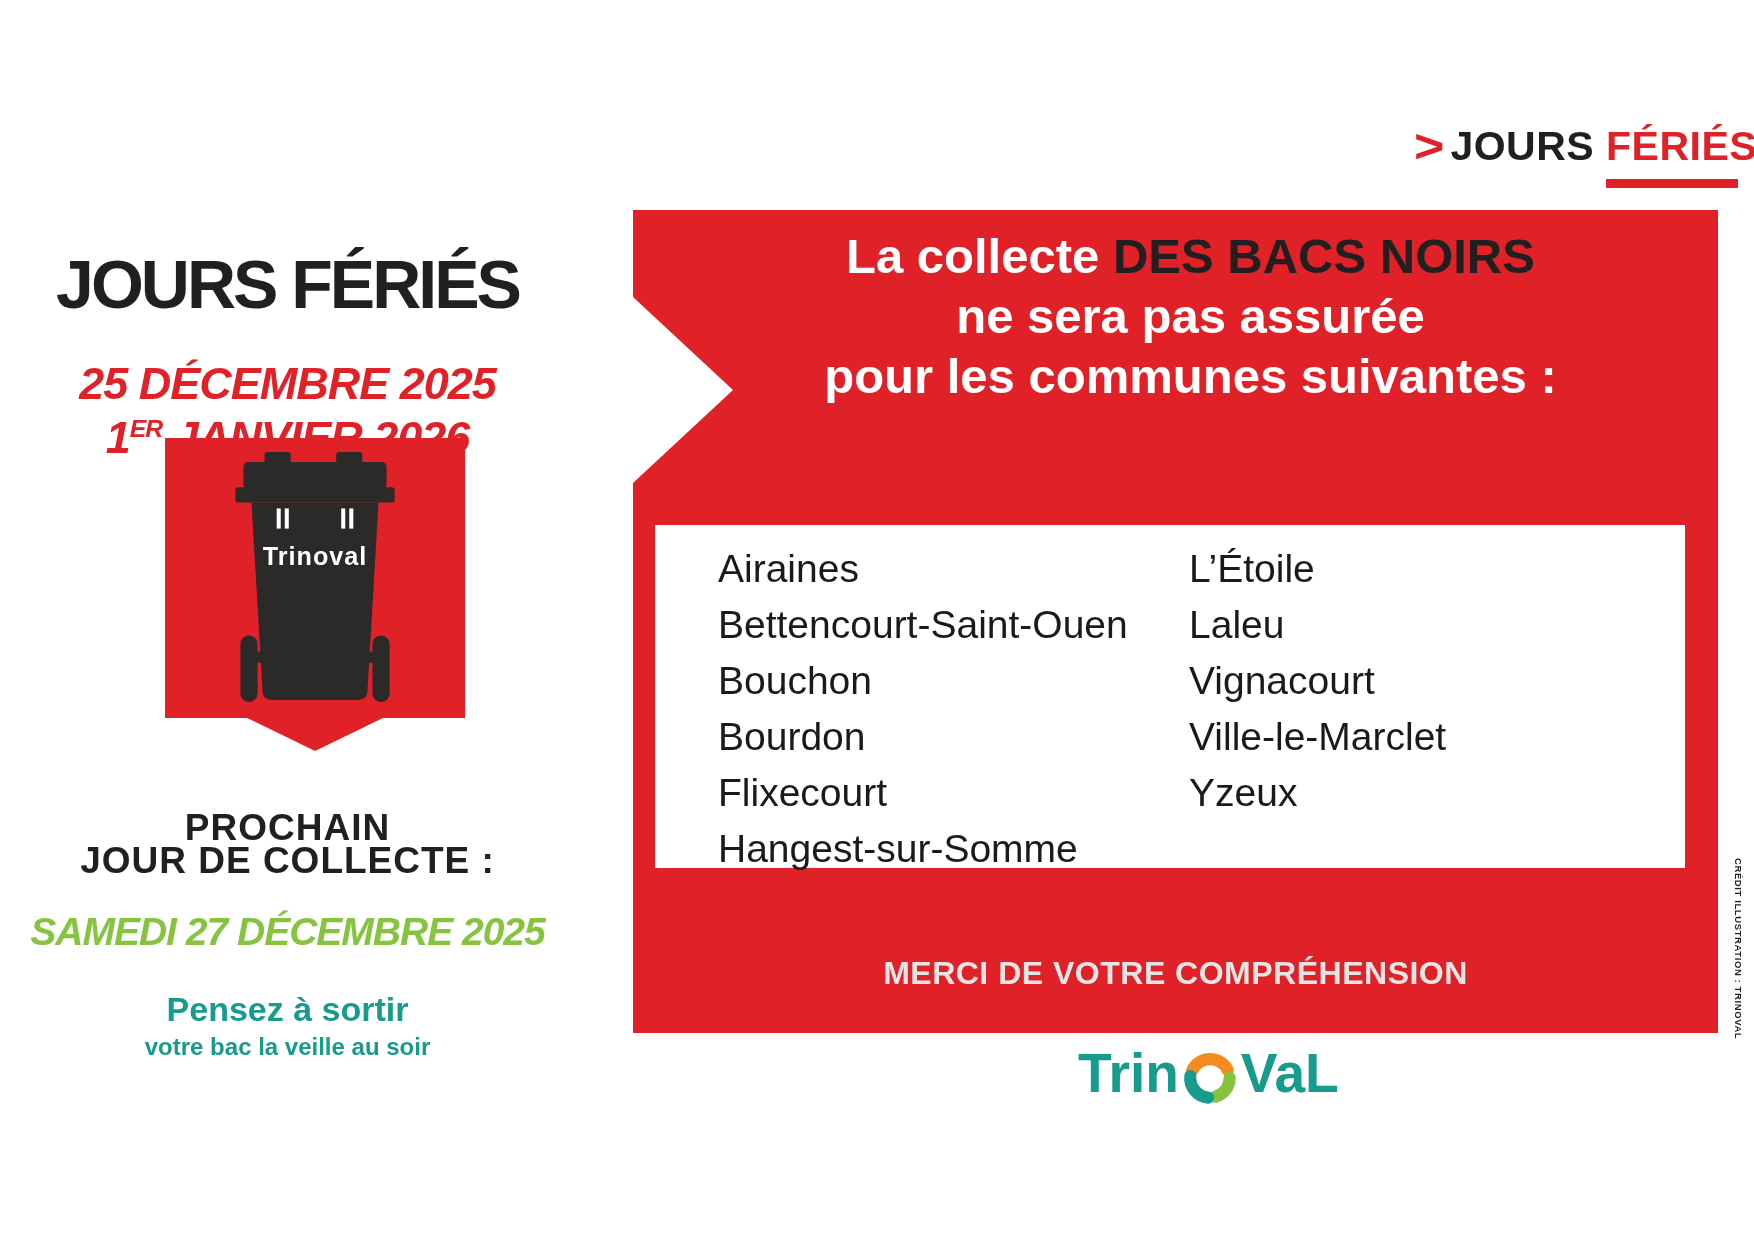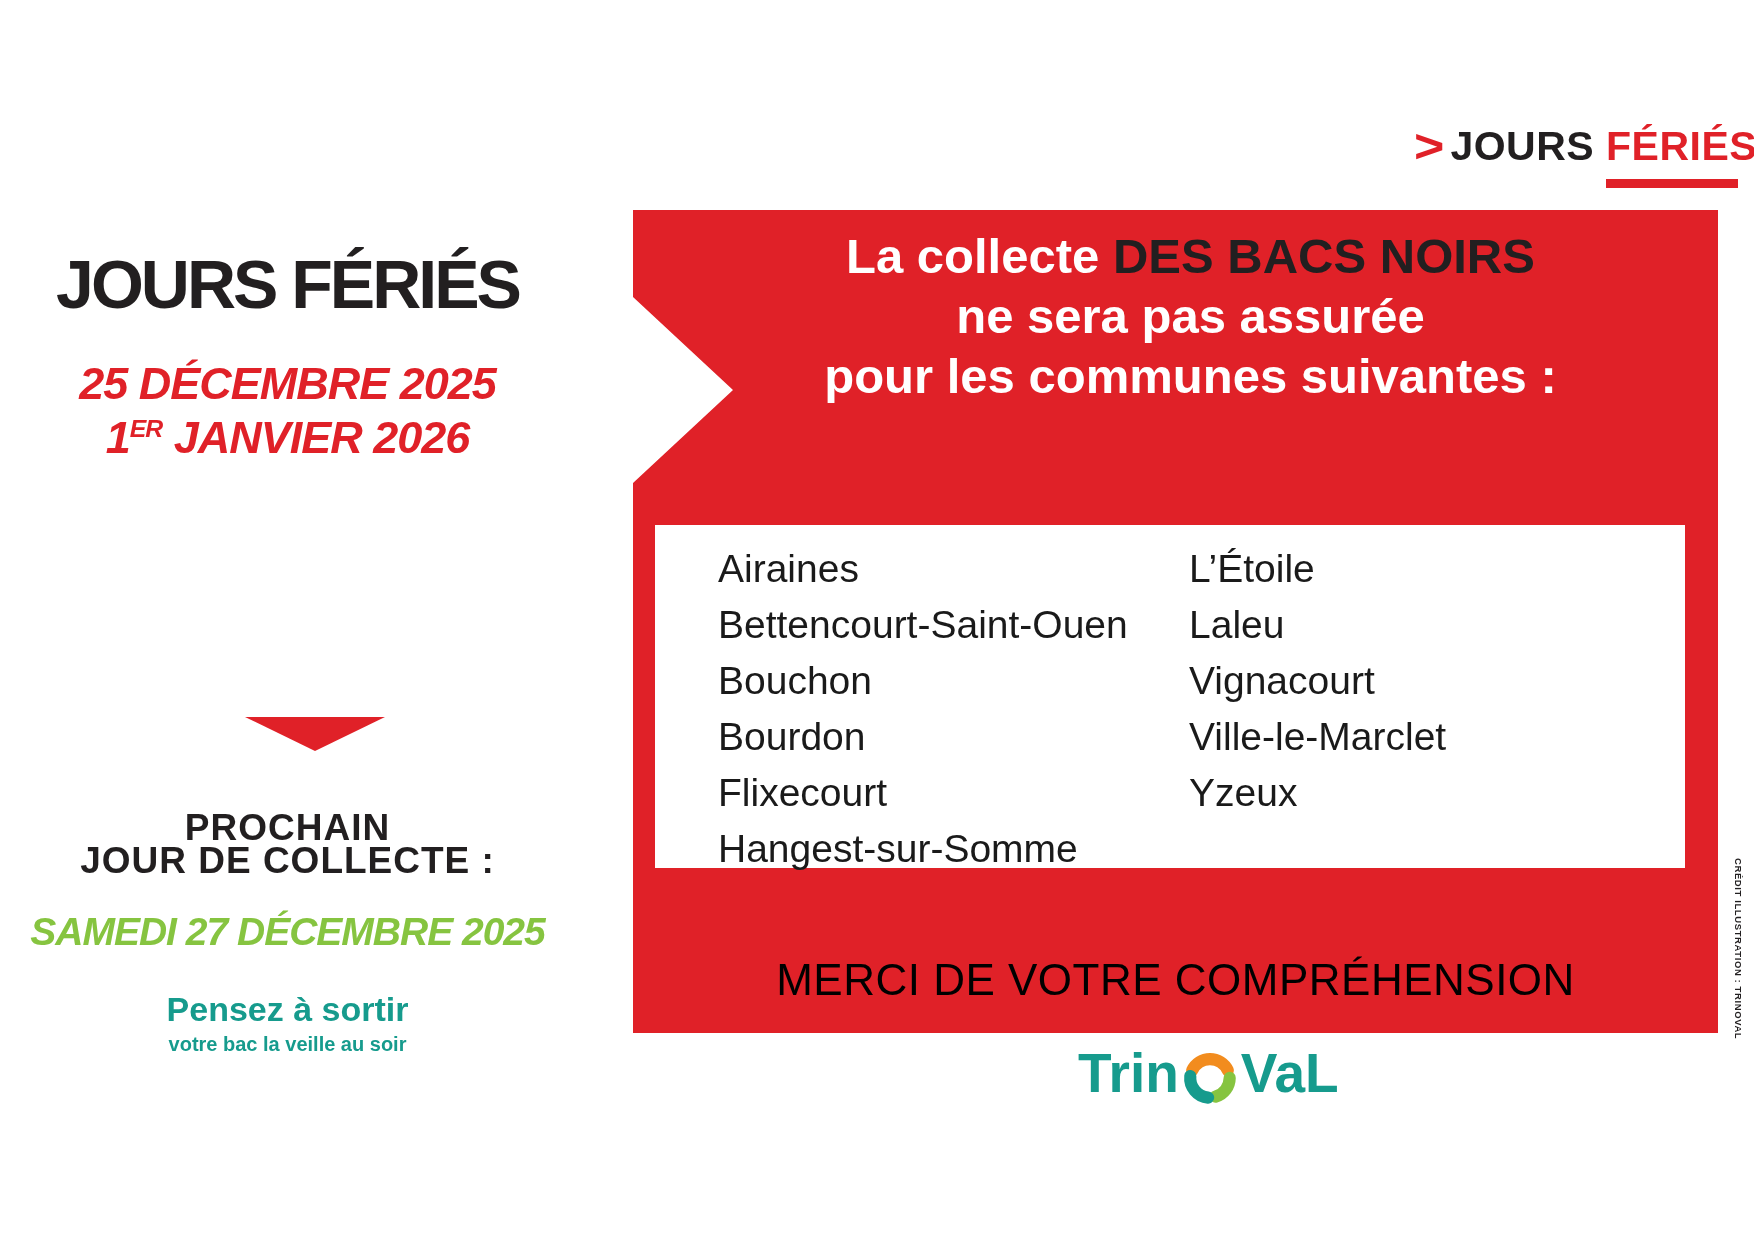--- a/index.html
+++ b/index.html
@@ -20,35 +20,35 @@
   .date2{top:368px;font-size:45px;font-weight:800;font-style:italic;color:#E02128;letter-spacing:-1px;}
   .date2 sup{font-size:55%;}
   .red-square{position:absolute;left:165px;top:438px;width:300px;height:280px;background:#E02128;}
   .red-square svg{position:absolute;left:44px;top:14px;}
   .down-triangle{position:absolute;left:245px;top:717px;width:0;height:0;
     border-left:70px solid transparent;border-right:70px solid transparent;border-top:34px solid #E02128;}
   .next1{top:763px;font-size:37px;font-weight:900;letter-spacing:1px;}
   .next2{top:796px;font-size:37px;font-weight:900;letter-spacing:1px;}
   .samedi{top:866px;font-size:39px;font-weight:800;font-style:italic;color:#86C440;letter-spacing:-1px;}
   .pensez1{top:946px;font-size:34px;font-weight:900;color:#169B8D;}
-  .pensez2{top:989px;font-size:20px;font-weight:900;color:#169B8D;}
+  .pensez2{top:989px;font-size:24px;font-weight:900;color:#169B8D;}
   .abs{position:absolute;}
   
   .panel{position:absolute;left:633px;top:210px;width:1085px;height:823px;background:#E02128;
     clip-path:polygon(0 0,1085px 0,1085px 823px,0 823px,0 273px,100px 180px,0 87px);}
   .panel-heading{position:absolute;left:50px;right:20px;top:16px;text-align:center;color:#ffffff;
     font-size:49px;line-height:60px;font-weight:600;}
   .panel-heading .strong{color:#221F20;font-weight:800;}
   .white-box{position:absolute;left:22px;top:315px;width:1030px;height:343px;background:#ffffff;
     display:flex;padding-top:16px;box-sizing:border-box;}
   .commune-col{font-size:39px;line-height:56px;color:#1a1a1a;font-weight:400;}
   .col1{width:534px;padding-left:63px;box-sizing:border-box;}
   .col2{flex:1;}
-  .merci{position:absolute;left:0;right:0;top:745px;text-align:center;font-size:44px;font-weight:400;
-    color:#000000;letter-spacing:.5px;}
+  .merci{position:absolute;left:0;right:0;top:745px;text-align:center;font-size:32px;font-weight:700;
+    color:#e5e5e5;letter-spacing:.5px;}
   
   .footer-logo{position:absolute;left:1078px;top:1040px;display:flex;align-items:center;
     color:#169B8D;font-weight:800;font-size:55px;letter-spacing:0;}
   .footer-logo svg{margin:6px 1px 0 1px;}
   
   .credit{position:absolute;left:1733px;top:858px;height:185px;writing-mode:vertical-rl;
     font-size:9.5px;font-weight:700;letter-spacing:.6px;color:#221F20;white-space:nowrap;}
 </style>
 </head>
 <body>
@@ -60,20 +60,44 @@
     <span class="w">JOURS</span>
     <span class="w">&nbsp;</span>
     <span class="w red">FÉRIÉS</span>
   </div>
   <div class="corner-underline"></div>
 
   <div class="abs lc title">JOURS FÉRIÉS</div>
   <div class="abs lc date1">25 DÉCEMBRE 2025</div>
   <div class="abs lc date2"><span>1</span><sup>ER</sup><span> JANVIER 2026</span></div>
 
+  <div class="red-square">
+    <svg width="212" height="252" viewBox="0 0 200 250">
+
+      <rect x="26" y="182" width="17" height="66" rx="8.5" fill="#2B2A28"></rect>
+      <rect x="157" y="182" width="17" height="66" rx="8.5" fill="#2B2A28"></rect>
+      <rect x="38" y="198" width="14" height="11" fill="#2B2A28"></rect>
+      <rect x="148" y="198" width="14" height="11" fill="#2B2A28"></rect>
+
+      <rect x="50" y="0" width="26" height="13" rx="3" fill="#2B2A28"></rect>
+      <rect x="121" y="0" width="26" height="13" rx="3" fill="#2B2A28"></rect>
+
+      <rect x="29" y="10" width="142" height="27" rx="5" fill="#2B2A28"></rect>
+      <rect x="21" y="35" width="158" height="15" rx="3" fill="#2B2A28"></rect>
+
+      <path d="M37,50 L163,50 L152,238 Q151,246 142,246 L58,246 Q49,246 48,238 Z" fill="#2B2A28"></path>
+
+      <rect x="62" y="56" width="4" height="20" fill="#ffffff"></rect>
+      <rect x="70" y="56" width="4" height="20" fill="#ffffff"></rect>
+      <rect x="126" y="56" width="4" height="20" fill="#ffffff"></rect>
+      <rect x="134" y="56" width="4" height="20" fill="#ffffff"></rect>
+
+      <text x="100" y="112" text-anchor="middle" font-size="25" font-weight="bold" letter-spacing="1" fill="#ffffff">Trinoval</text>
+    </svg>
+  </div>
   <div class="down-triangle"></div>
 
   <div class="abs lc next1">PROCHAIN</div>
   <div class="abs lc next2">JOUR DE COLLECTE :</div>
   <div class="abs lc samedi">SAMEDI 27 DÉCEMBRE 2025</div>
   <div class="abs lc pensez1">Pensez à sortir</div>
   <div class="abs lc pensez2">votre bac la veille au soir</div>
 
   <div class="panel">
     <div class="panel-heading">

